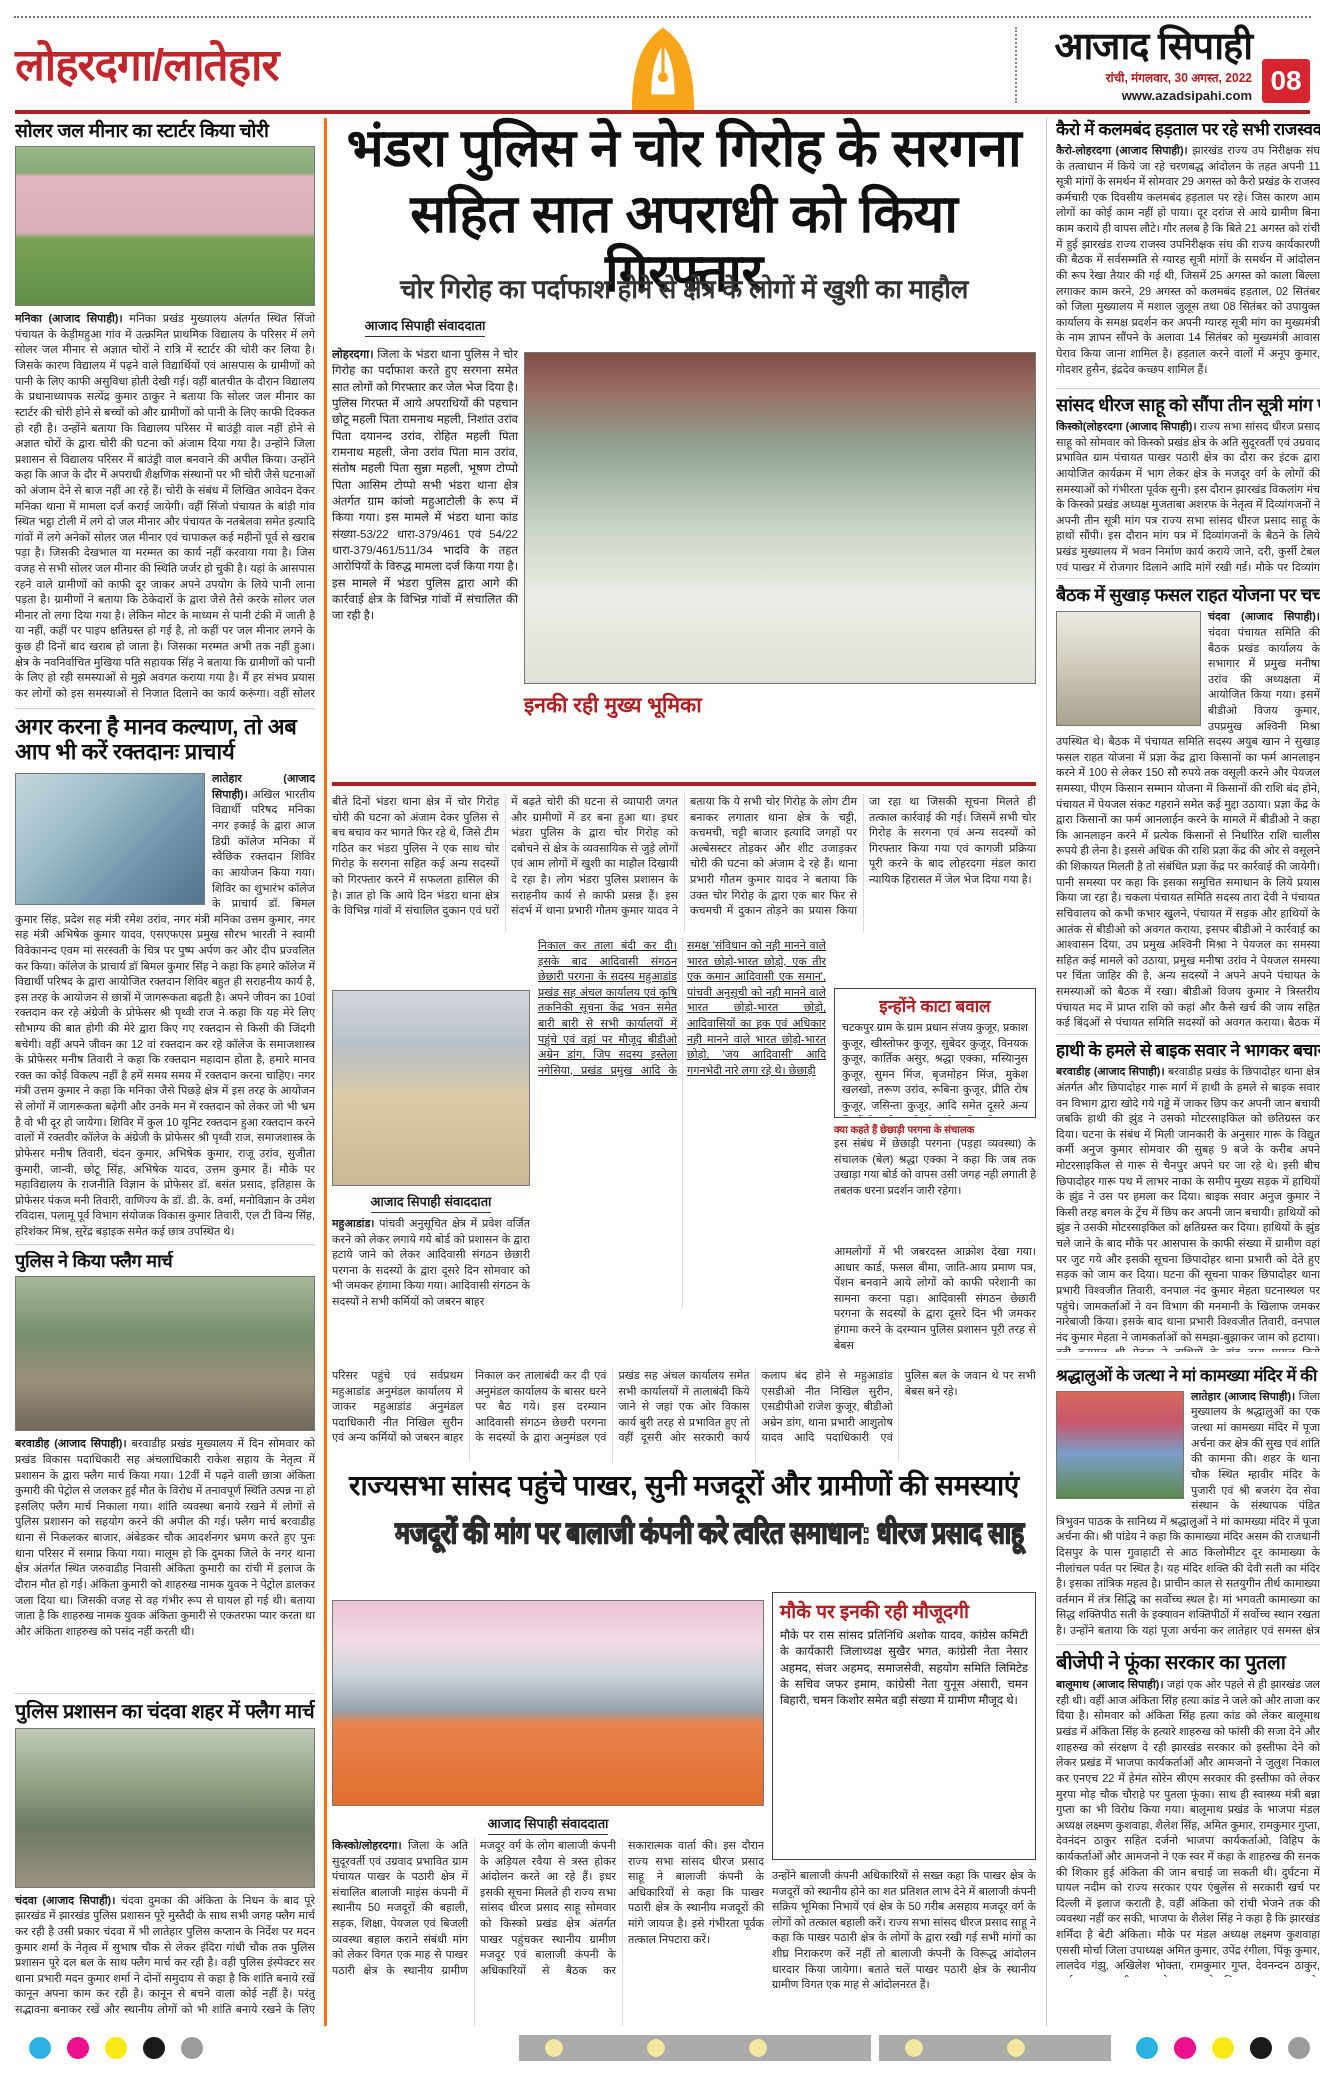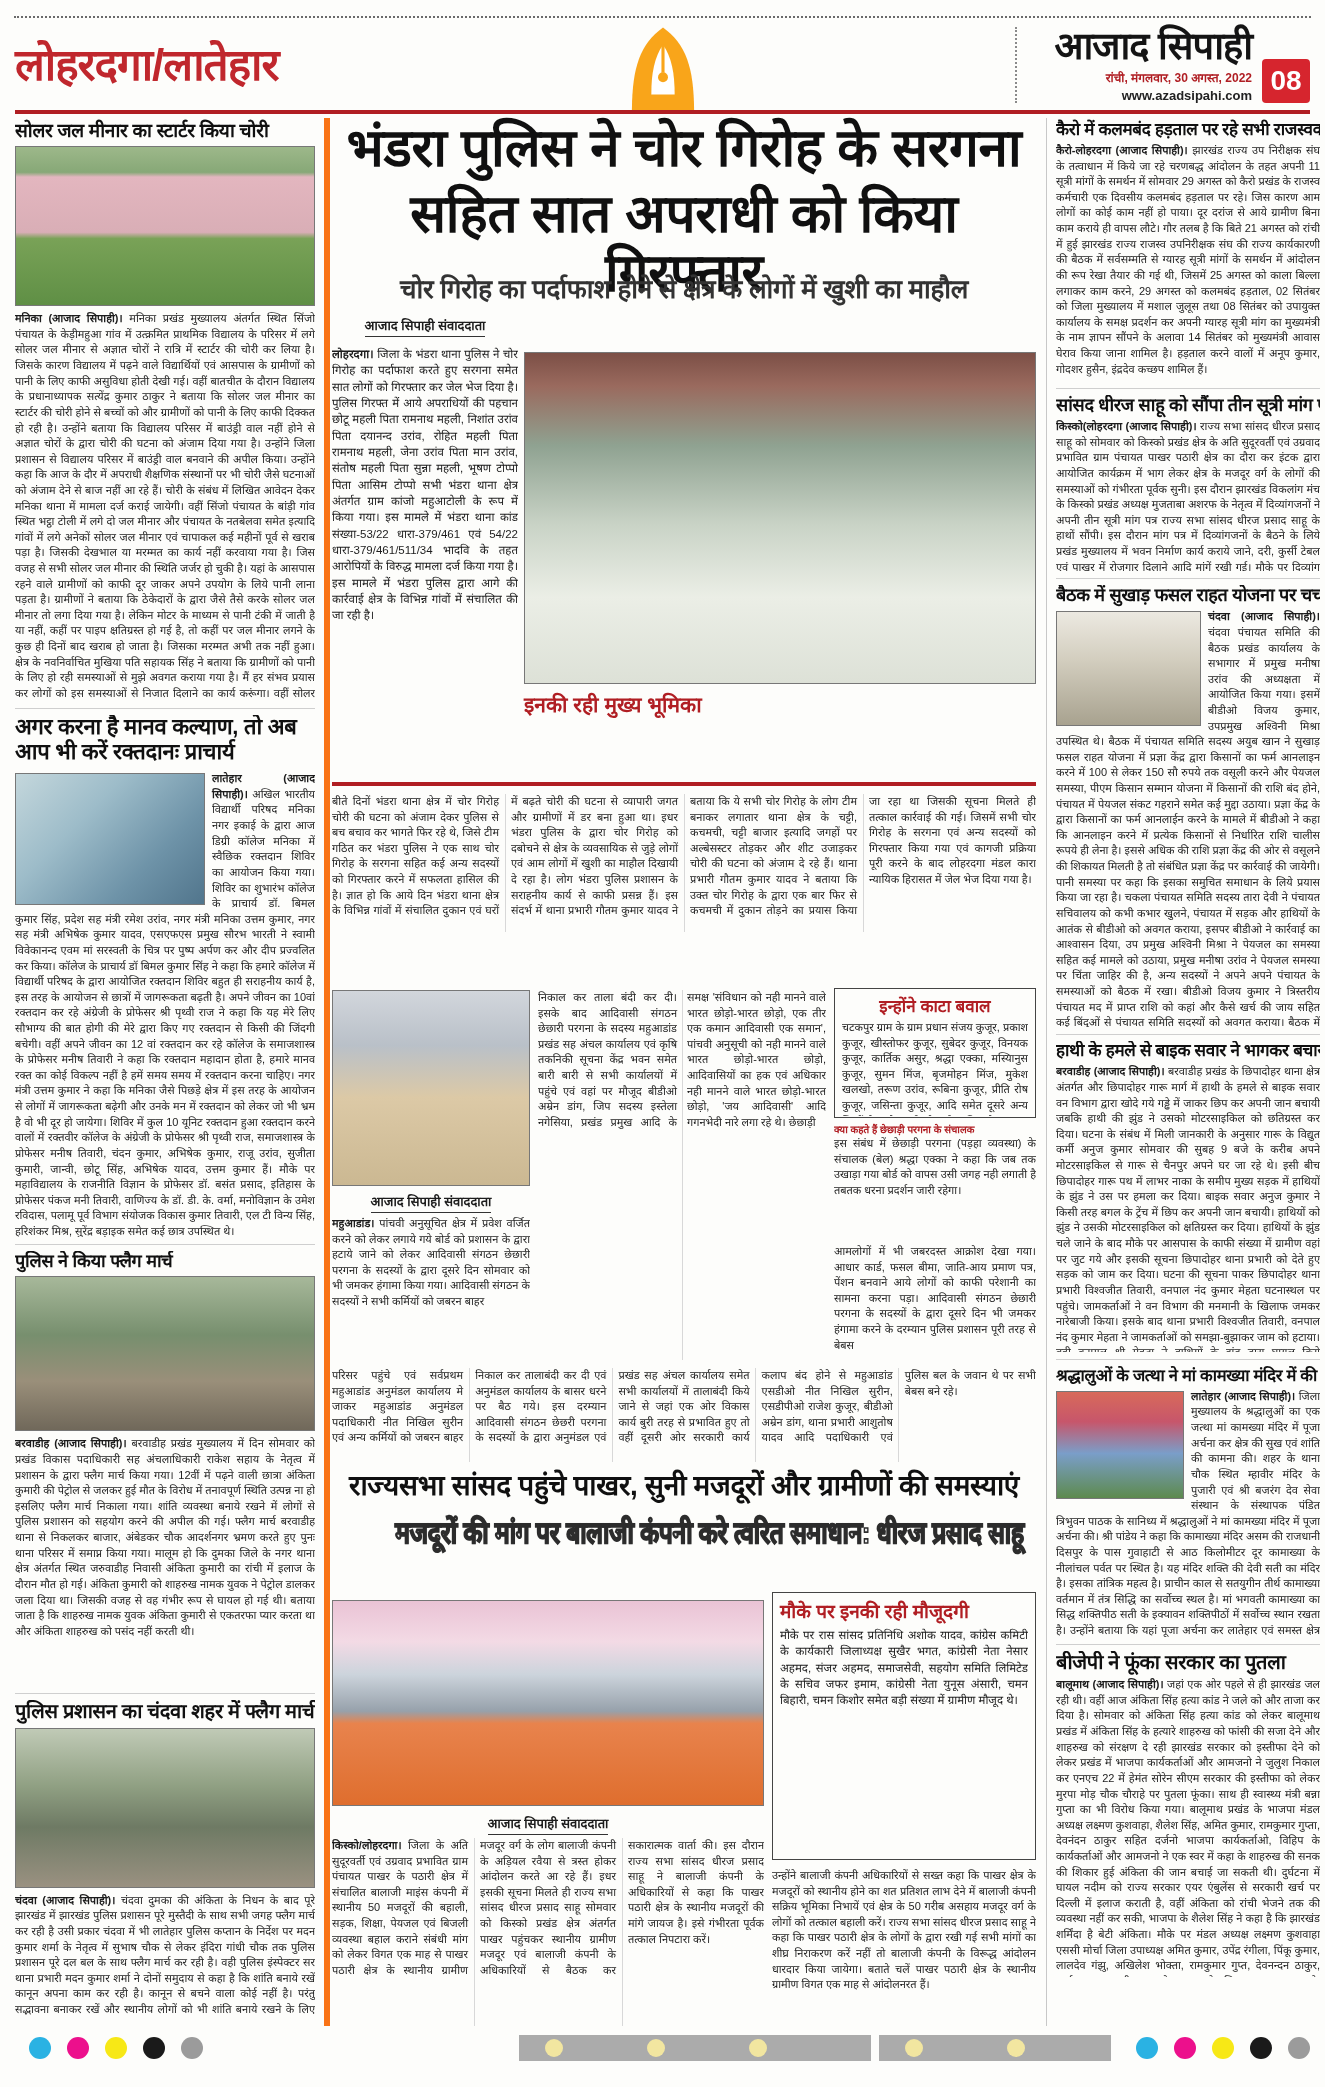--- a/index.html
+++ b/index.html
@@ -12,21 +12,21 @@
   .nib-wrap{position:absolute;left:50%;transform:translateX(-50%);top:4px;width:96px;height:84px;overflow:hidden;}
   .paper-meta{margin-left:auto;text-align:right;border-left:2px dotted #8a8a8a;padding-left:14px;display:flex;align-items:flex-start;gap:10px;}
   .paper-meta .stack{display:flex;flex-direction:column;align-items:flex-end;}
   .paper-name{font-size:38px;font-weight:900;color:#141414;line-height:1.05;letter-spacing:-1px;margin-left:23px;}
   .paper-date{font-size:12px;font-weight:700;color:var(--c-accent);margin-top:3px;}
   .paper-web{font-size:13px;font-weight:700;color:#222;margin-top:2px;}
   .page-badge{background:var(--c-badge);color:#fff;font-weight:900;font-size:28px;border-radius:4px;
               width:48px;height:44px;display:flex;align-items:center;justify-content:center;align-self:flex-end;}
   .head-rule{position:absolute;left:15px;right:15px;top:110px;height:4px;background:var(--c-accent);}
   
-  .col-left{position:absolute;left:15px;top:118px;width:300px;height:1908px;border-right:6px solid #f97316;padding-right:9px;}
+  .col-left{position:absolute;left:15px;top:118px;width:300px;height:1908px;border-right:3px solid #f97316;padding-right:9px;}
   .col-center{position:absolute;left:332px;top:118px;width:704px;height:1908px;}
   .col-right{position:absolute;left:1046px;top:118px;width:264px;height:1908px;border-left:1px solid #c8c8c8;padding-left:9px;}
   
   .hl{font-weight:900;color:#101010;line-height:1.12;letter-spacing:-0.3px;}
   .body-txt{font-size:11px;line-height:1.42;text-align:justify;overflow:hidden;}
   .body-txt b{font-weight:700;}
   .byline{font-size:13px;font-weight:700;text-align:center;border-bottom:1.5px solid #333;padding-bottom:2px;width:max-content;max-width:100%;margin:0 auto 4px;}
   .photo{border:1px solid #777;box-sizing:border-box;width:100%;}
   .art{overflow:hidden;}
   .sep{border-top:1px solid #cfcfcf;margin:7px 0 6px;}
@@ -48,21 +48,21 @@
   .main-photo{position:absolute;left:192px;top:234px;width:512px;height:332px;}
   .keyrole-h{position:absolute;left:192px;top:572px;font-size:21px;}
   .keyrole-t{position:absolute;left:192px;top:600px;width:512px;height:58px;font-size:12px;line-height:1.35;text-align:justify;overflow:hidden;}
   .red-rule{position:absolute;left:0;top:664px;width:704px;height:4px;background:var(--c-accent);}
   .four-cols{position:absolute;left:0;top:676px;width:704px;height:138px;font-size:11px;line-height:1.42;text-align:justify;
              column-count:4;column-gap:12px;column-rule:1px solid #d8d8d8;overflow:hidden;}
   .board-hl{position:absolute;left:0;top:820px;width:704px;text-align:center;font-size:31px;}
   .board-photo{position:absolute;left:0;top:872px;width:198px;height:196px;}
   .board-byline{position:absolute;left:0;top:1074px;width:198px;}
   .board-textL{position:absolute;left:0;top:1098px;width:198px;height:144px;}
-  .board-textM{position:absolute;left:206px;top:872px;width:288px;height:370px;column-count:2;column-gap:10px;column-rule:1px solid #d8d8d8;}
+  .board-textM{position:absolute;left:206px;top:820px;width:288px;height:370px;column-count:2;column-gap:10px;column-rule:1px solid #d8d8d8;text-decoration:underline;}
   .nbox{border:1px solid #444;padding:5px 7px;box-sizing:border-box;}
   .nbox .bh{text-align:center;font-size:17px;margin-bottom:3px;}
   .board-box1{position:absolute;left:502px;top:870px;width:202px;height:130px;overflow:hidden;}
   .board-box2{position:absolute;left:502px;top:1004px;width:202px;height:118px;overflow:hidden;}
   .board-box2 .bh{font-size:10px;}
   .board-textR{position:absolute;left:502px;top:1126px;width:202px;height:116px;}
   .board-cont{position:absolute;left:0;top:1250px;width:704px;height:94px;font-size:11px;line-height:1.42;text-align:justify;
               column-count:5;column-gap:12px;column-rule:1px solid #d8d8d8;overflow:hidden;}
   .sansad-hl1{position:absolute;left:0;top:1352px;width:704px;text-align:center;font-size:28px;}
   .sansad-hl2{position:absolute;left:0;top:1398px;width:704px;text-align:center;font-size:30px;white-space:nowrap;

